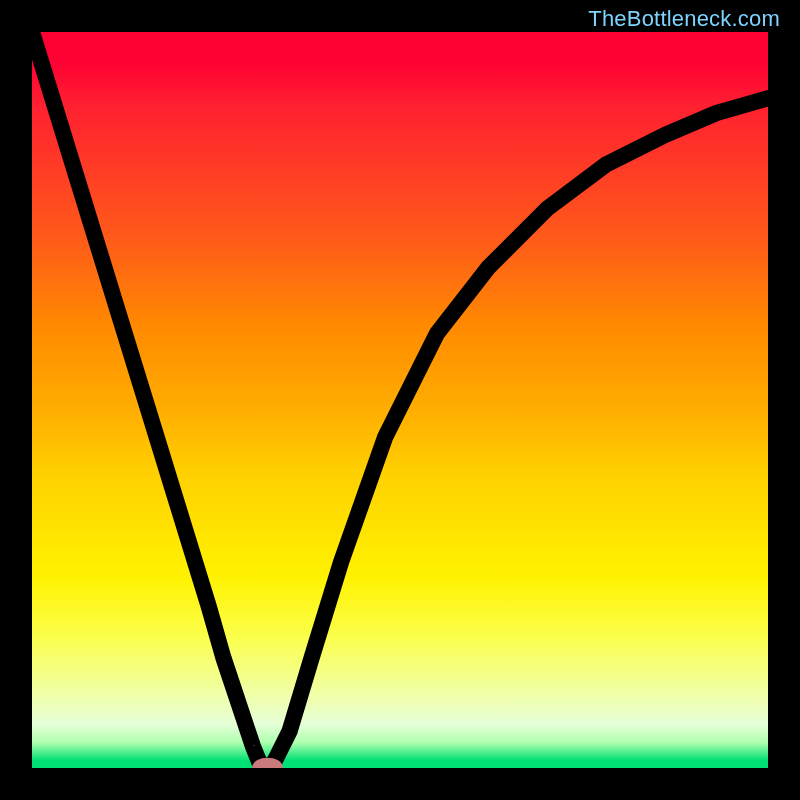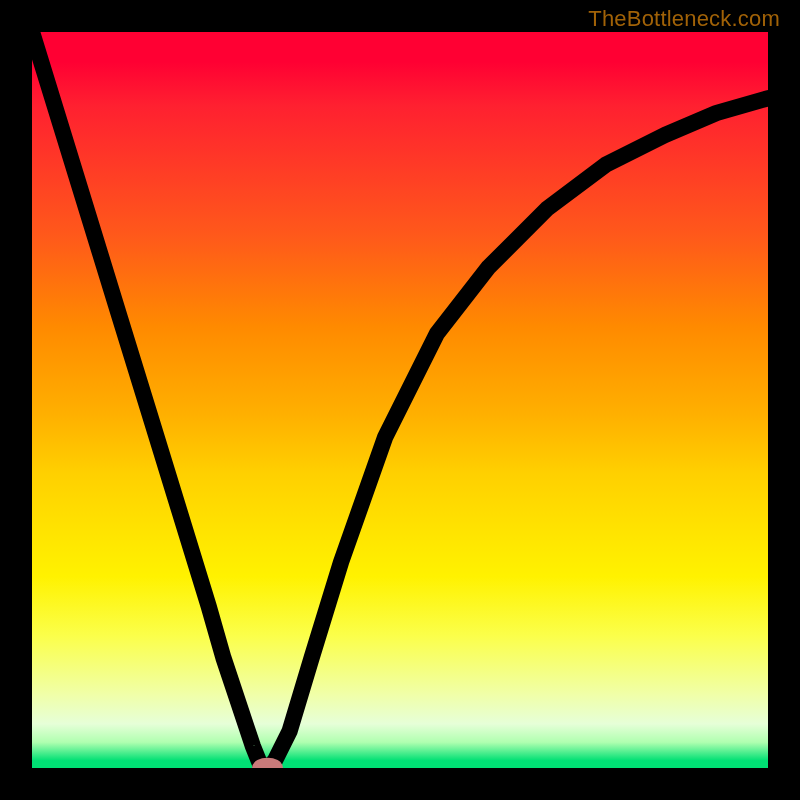--- a/index.html
+++ b/index.html
@@ -57,21 +57,21 @@
     stroke-linejoin: round;
   }
   .marker {
     fill: #c97a7a;
     stroke: #c97a7a;
   }
   .watermark {
     position: absolute;
     top: 6px;
     right: 20px;
-    color: #a16207;
+    color: #7dd3fc;
     font-size: 22px;
     font-weight: 400;
     letter-spacing: 0.2px;
   }
 </style>
 </head>
 <body>
 
 <div class="chart-wrap">
   <div class="watermark">TheBottleneck.com</div>

